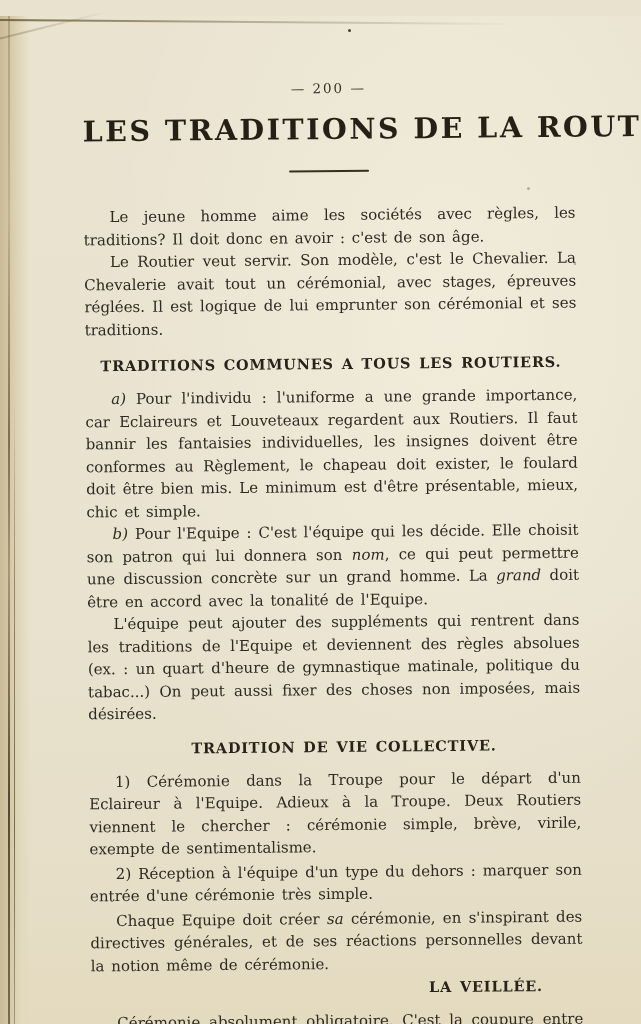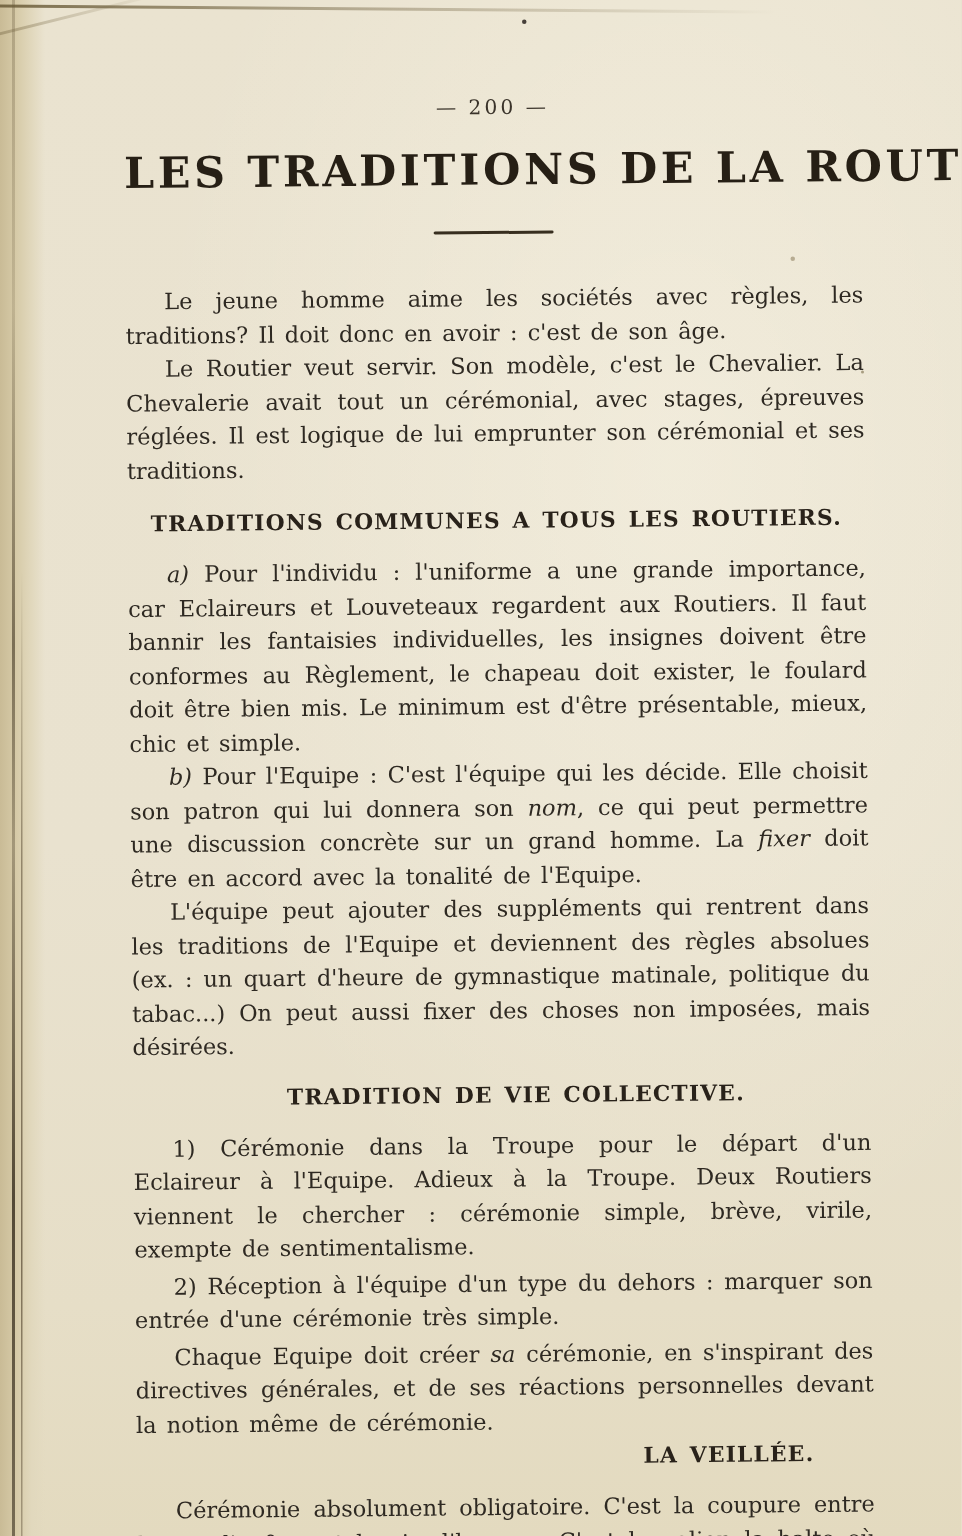--- a/index.html
+++ b/index.html
@@ -7,20 +7,21 @@
     width:641px;height:1024px;overflow:hidden;
     font-family:"DejaVu Serif","Liberation Serif",serif;
     background:#e9e2cf;
     position:relative;
   }
   .page{
     position:absolute;inset:0;
     background:
       radial-gradient(ellipse at 70% 30%, rgba(255,252,240,0.35) 0%, rgba(255,252,240,0) 55%),
       linear-gradient(180deg,#eae3d0 0%, #e9e2cf 55%, #e6dec7 85%, #e3dabf 100%);
+    margin-top: 16px;
   }
   .left-edge{
     position:absolute;left:0;top:0;bottom:0;width:30px;
     background:linear-gradient(90deg,#c9bb96 0%,#d6caa7 35%,#e1d8bd 70%,rgba(233,226,207,0) 100%);
   }
   .crease-line-1{
     position:absolute;left:8px;top:0;bottom:0;width:2px;
     background:linear-gradient(180deg,
       rgba(70,55,30,0.25) 0%,rgba(70,55,30,0.15) 20%,
       rgba(50,38,20,0.55) 42%,rgba(50,38,20,0.30) 55%,
@@ -98,21 +99,21 @@
     <h1 class="title">LES TRADITIONS DE LA ROUTE</h1>
     <div class="title-rule"></div>
 
     <p class="first-para">Le jeune homme aime les sociétés avec règles, les traditions? Il doit donc en avoir : c'est de son âge.</p>
     <p>Le Routier veut servir. Son modèle, c'est le Chevalier. La Chevalerie avait tout un cérémonial, avec stages, épreuves réglées. Il est logique de lui emprunter son cérémonial et ses traditions.</p>
 
     <h2 class="h-center">TRADITIONS COMMUNES A TOUS LES ROUTIERS.</h2>
 
     <p class="after-h"><i>a)</i><span> Pour l'individu : l'uniforme a une grande importance, car Eclaireurs et Louveteaux regardent aux Routiers. Il faut bannir les fantaisies individuelles, les insignes doivent être conformes au Règlement, le chapeau doit exister, le foulard doit être bien mis. Le minimum est d'être présentable, mieux, chic et simple.</span></p>
 
-    <p><i>b)</i><span> Pour l'Equipe : C'est l'équipe qui les décide. Elle choisit son patron qui lui donnera son </span><i>nom</i><span>, ce qui peut permettre une discussion concrète sur un grand homme. La </span><i>fixer</i><span> doit être en accord avec la tonalité de l'Equipe.</span></p>
+    <p><i>b)</i><span> Pour l'Equipe : C'est l'équipe qui les décide. Elle choisit son patron qui lui donnera son </span><i>nom</i><span>, ce qui peut permettre une discussion concrète sur un grand homme. La </span><i>grand</i><span> doit être en accord avec la tonalité de l'Equipe.</span></p>
 
     <p>L'équipe peut ajouter des suppléments qui rentrent dans les traditions de l'Equipe et deviennent des règles absolues (ex. : un quart d'heure de gymnastique matinale, politique du tabac...) On peut aussi fixer des choses non imposées, mais désirées.</p>
 
     <h2 class="h-right-mid">TRADITION DE VIE COLLECTIVE.</h2>
 
     <p class="after-h">1) Cérémonie dans la Troupe pour le départ d'un Eclaireur à l'Equipe. Adieux à la Troupe. Deux Routiers viennent le chercher : cérémonie simple, brève, virile, exempte de sentimentalisme.</p>
     <p class="gap-sm">2) Réception à l'équipe d'un type du dehors : marquer son entrée d'une cérémonie très simple.</p>
 
     <p class="gap-sm"><span>Chaque Equipe doit créer </span><i>sa</i><span> cérémonie, en s'inspirant des directives générales, et de ses réactions personnelles devant la notion même de cérémonie.</span></p>
 

